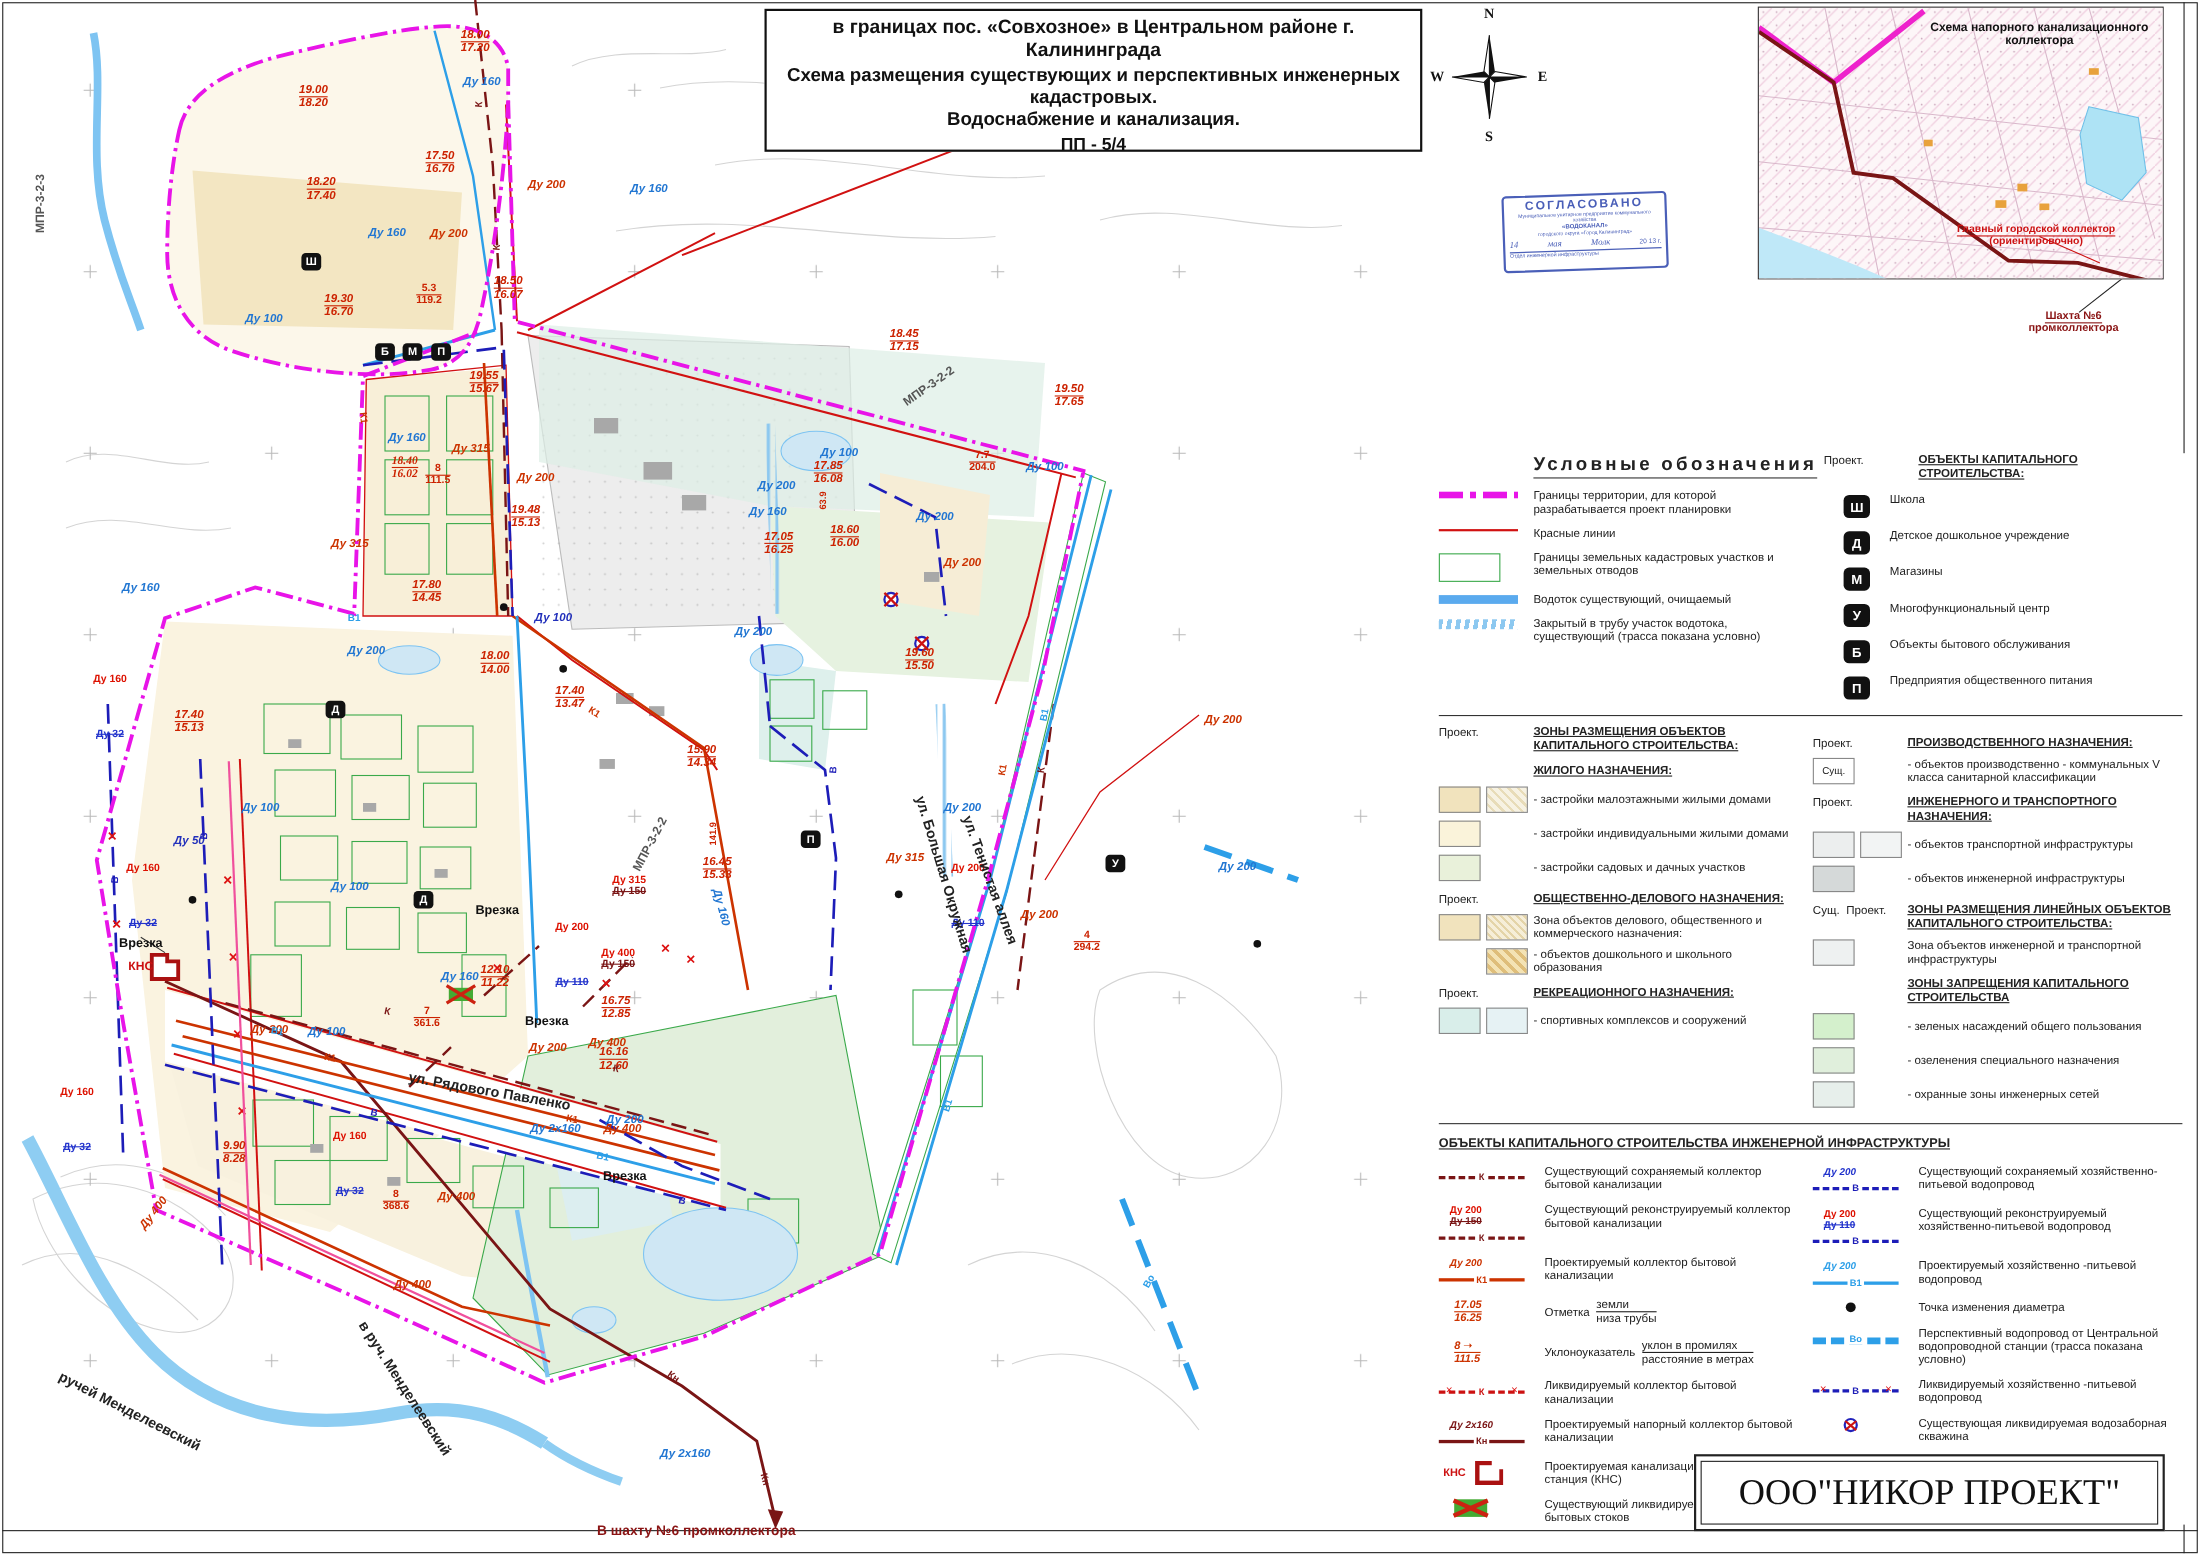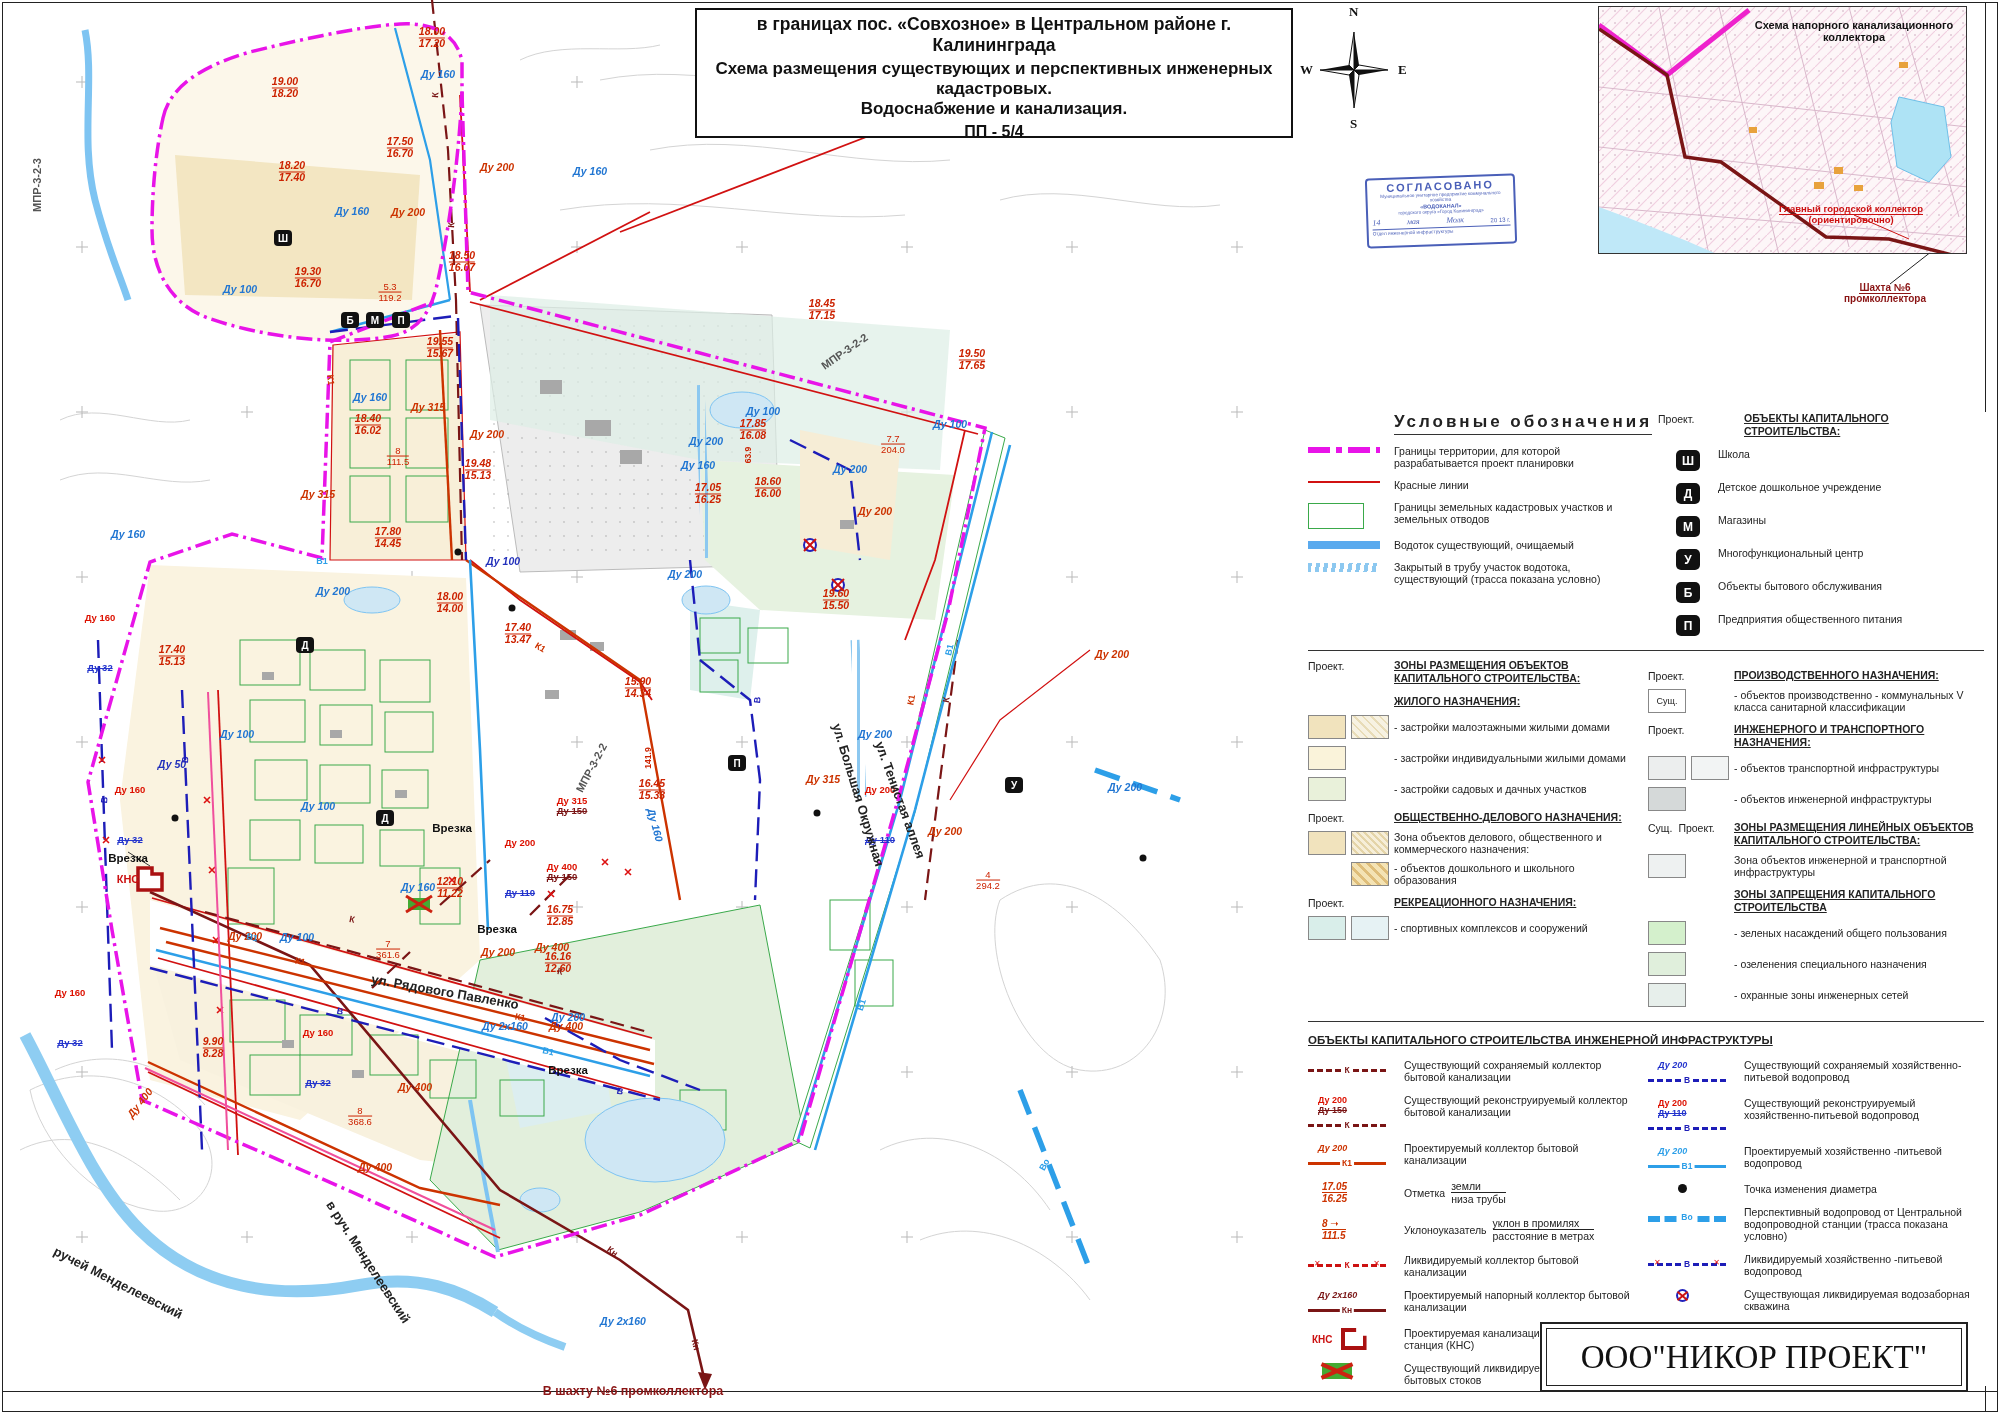--- a/index.html
+++ b/index.html
@@ -123,21 +123,21 @@
            display:flex;align-items:center;justify-content:center;z-index:30;background:#fff;}
   .company .inner{position:absolute;left:4px;top:4px;right:4px;bottom:4px;border:1px solid #222;}
   .company span{font-family:"Liberation Serif","DejaVu Serif",serif;font-size:33px;color:#111;}
 
   
   #map-labels{position:absolute;left:0;top:0;width:2000px;height:1414px;z-index:10;pointer-events:none;}
   .lbl{position:absolute;transform:translate(-50%,-50%);white-space:nowrap;line-height:1.05;text-align:center;}
   .lbl .l1,.lbl .l2{display:block;}
   .elev{color:#cc2200;font-style:italic;font-weight:bold;font-size:10.5px;}
   .elev .l1{border-bottom:1px solid #cc2200;}
-  .slope{color:#cc2200;font-weight:normal;font-size:9.5px;margin-top:24px;}
+  .slope{color:#cc2200;font-weight:bold;font-size:9.5px;}
   .slope .l1{border-bottom:1px solid #cc2200;}
   .recon-v .l1{color:#dd1100;font-weight:bold;font-size:9.5px;}
   .recon-v .l2{color:#2233cc;font-weight:bold;font-size:9.5px;text-decoration:line-through;margin-top:40px;}
   .recon-k .l1{color:#dd1100;font-weight:bold;font-size:9.5px;}
   .recon-k .l2{color:#7a1515;font-weight:bold;font-size:9.5px;text-decoration:line-through;}
   .du-blue{color:#2176d2;font-style:italic;font-weight:bold;font-size:10.5px;}
   .du-dblue{color:#2230bb;font-style:italic;font-weight:bold;font-size:10.5px;}
   .du-red{color:#cc3300;font-style:italic;font-weight:bold;font-size:10.5px;}
   .street{color:#222;font-weight:bold;font-size:13px;}
   .name{color:#555;font-weight:bold;font-size:11px;}
@@ -405,21 +405,21 @@
         <span class="l2">17.15</span>
       </div>
       <div class="lbl elev" style="left: 440px; top: 348px;">
         <span class="l1">19.55</span>
         <span class="l2">15.67</span>
       </div>
       <div class="lbl elev" style="left: 972px; top: 360px;">
         <span class="l1">19.50</span>
         <span class="l2">17.65</span>
       </div>
-      <div class="lbl elev" style="left: 368px; top: 425px;">
+      <div class="lbl elev" style="left: 368px; top: 425px; font-family: Liberation Serif, serif;">
         <span class="l1">18.40</span>
         <span class="l2">16.02</span>
       </div>
       <div class="lbl elev" style="left: 753px; top: 430px;">
         <span class="l1">17.85</span>
         <span class="l2">16.08</span>
       </div>
       <div class="lbl elev" style="left: 768px; top: 488px;">
         <span class="l1">18.60</span>
         <span class="l2">16.00</span>

